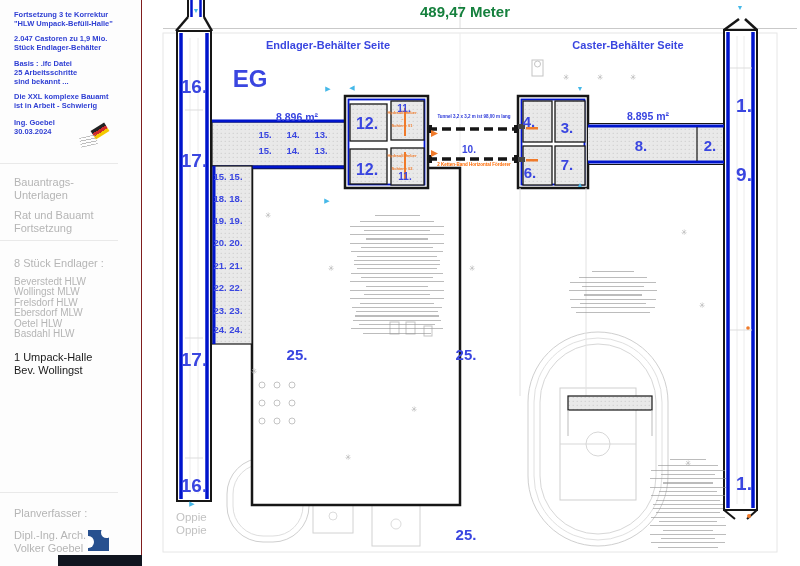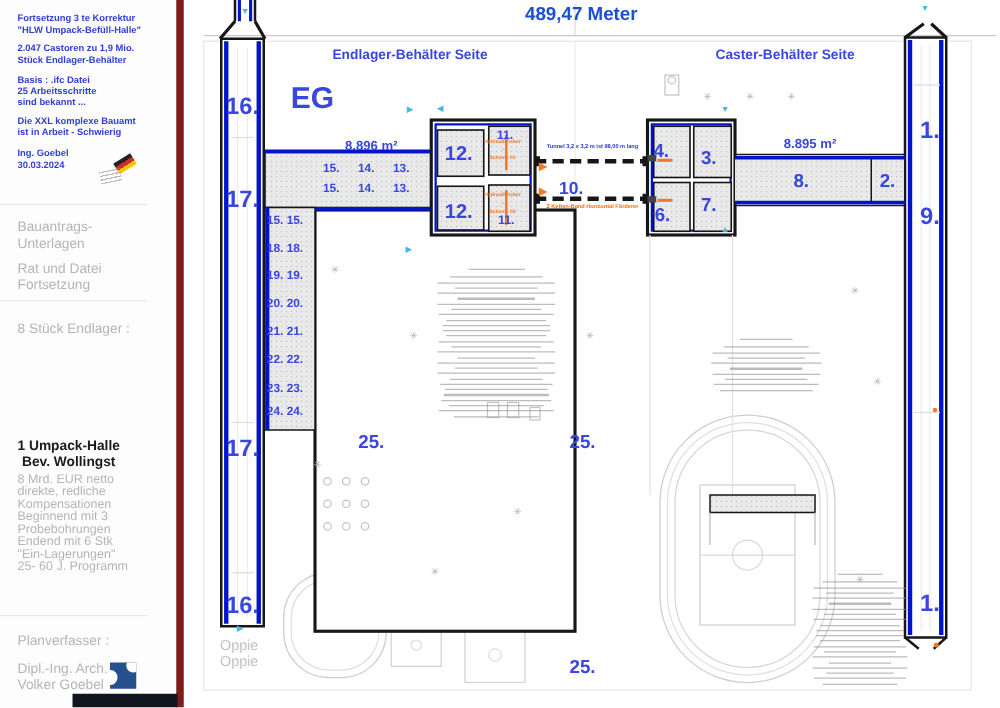--- a/index.html
+++ b/index.html
@@ -2,42 +2,42 @@
 <html><head>
 <meta charset="utf-8">
 <style>
   html,body{margin:0;padding:0;}
   body{width:800px;height:566px;overflow:hidden;background:#fff;
        font-family:"Liberation Sans",sans-serif;position:relative;}
   .stage{position:absolute;inset:0;width:800px;height:566px;background:#fff;}
 
   
   .sidebar{position:absolute;left:0;top:0;width:141px;height:566px;background:#fdfdfd;
-           border-right:6px solid #7f1d1d;}
+           border-right:1px solid #7f1d1d;}
   .sb{position:absolute;left:14px;white-space:nowrap;}
   .sb.blue{color:#2f3fd3;font-weight:bold;font-size:7.5px;line-height:9px;}
   .sb.gray{color:#b5b5b5;font-size:11px;line-height:13px;}
   .sb.graysm{color:#b5b5b5;font-size:10px;line-height:10px;}
   .sb.list{color:#b5b5b5;font-size:10px;line-height:10.4px;}
-  .sb.black{color:#1a1a1a;font-weight:bold;font-size:11px;line-height:13px;text-align:center;}
+  .sb.black{color:#1a1a1a;font-weight:normal;font-size:11px;line-height:13px;}
   .sb-sep{position:absolute;left:0;width:118px;height:1px;background:#e9e9e9;}
 
   .flag{position:absolute;left:92px;top:126px;width:16px;height:10px;transform:rotate(-32deg);
         background:linear-gradient(180deg,#222 0 33%,#cf2b2b 33% 66%,#f4c900 66% 100%);}
   .flag-scribble{position:absolute;left:80px;top:136px;width:17px;height:10px;opacity:.65;
         transform:rotate(-12deg);
         background:repeating-linear-gradient(0deg,#9a9a9a 0 1px,transparent 1px 3px);}
   .logo{position:absolute;left:88px;top:530px;width:21px;height:21px;background:#27508f;overflow:hidden;}
   .logo span.c1{position:absolute;right:-3px;top:-3px;width:11px;height:11px;background:#fff;border-radius:50%;}
   .logo span.c2{position:absolute;left:-5px;top:6px;width:11px;height:12px;background:#fff;border-radius:50%;}
   .bottom-bar{position:absolute;left:58px;top:555px;width:84px;height:11px;background:#10151f;}
 
   
   .plan-title{position:absolute;left:390px;top:3px;width:150px;text-align:center;
-              color:#1d4ed8;font-weight:bold;font-size:15px;}
+              color:#15803d;font-weight:bold;font-size:15px;}
   .lbl{position:absolute;transform:translate(-50%,-50%);color:#3a46e0;font-weight:bold;
        white-space:nowrap;line-height:1;}
   .tree{position:absolute;transform:translate(-50%,-50%);color:#b4b4b4;font-size:8px;line-height:1;}
   .marker{position:absolute;transform:translate(-50%,-50%);color:#45b8e8;font-size:7px;line-height:1;}
 
   .ann{position:absolute;text-align:center;font-weight:bold;white-space:nowrap;}
   .ann.tunnel{left:428px;top:114px;width:92px;font-size:4.5px;color:#2936d8;}
   .ann.conveyor{left:424px;top:162px;width:100px;font-size:4.5px;color:#ff6a00;}
   .rail{position:absolute;width:42px;text-align:center;font-size:4px;line-height:1.6;
         color:#f07a2a;font-weight:bold;}
@@ -241,40 +241,38 @@
 
     <span class="flag"></span>
     <span class="flag-scribble"></span>
 
     <div class="sb-sep" style="top:163px"></div>
     <div class="sb gray" style="top:176px">
         <div>Bauantrags-</div>
         <div>Unterlagen</div>
       </div>
     <div class="sb gray" style="top:209px">
-        <div>Rat und Datei</div>
+        <div>Rat und Bauamt</div>
         <div>Fortsetzung</div>
       </div>
     <div class="sb-sep" style="top:240px"></div>
 
     <div class="sb gray" style="top:257px">8 Stück Endlager :</div>
+    <div class="sb list" style="top:277px">
+        <div>Beverstedt HLW</div>
+        <div>Wollingst MLW</div>
+        <div>Frelsdorf HLW</div>
+        <div>Ebersdorf MLW</div>
+        <div>Oetel HLW</div>
+        <div>Basdahl HLW</div>
+      </div>
 
     <div class="sb black" style="top:351px">
         <div>1 Umpack-Halle</div>
         <div>Bev. Wollingst</div>
-      </div>
-    <div class="sb graysm" style="top:379px">
-        <div>8 Mrd. EUR netto</div>
-        <div>direkte, redliche</div>
-        <div>Kompensationen</div>
-        <div>Beginnend mit 3</div>
-        <div>Probebohrungen</div>
-        <div>Endend mit 6 Stk</div>
-        <div>"Ein-Lagerungen"</div>
-        <div>25- 60 J. Programm</div>
       </div>
 
     <div class="sb-sep" style="top:492px"></div>
     <div class="sb gray" style="top:507px">Planverfasser :</div>
     <div class="sb gray" style="top:529px">
         <div>Dipl.-Ing. Arch.</div>
         <div>Volker Goebel</div>
       </div>
 
     <span class="logo">
@@ -301,21 +299,21 @@
       <div class="lbl" style="left: 710px; top: 145px; font-size: 15px;">2.</div>
       <div class="lbl" style="left: 641px; top: 145px; font-size: 15px;">8.</div>
       <div class="lbl" style="left: 529px; top: 121px; font-size: 15px;">4.</div>
       <div class="lbl" style="left: 567px; top: 127px; font-size: 15px;">3.</div>
       <div class="lbl" style="left: 530px; top: 172px; font-size: 15px;">6.</div>
       <div class="lbl" style="left: 567px; top: 164px; font-size: 15px;">7.</div>
       <div class="lbl" style="left: 367px; top: 124px; font-size: 16px;">12.</div>
       <div class="lbl" style="left: 367px; top: 170px; font-size: 16px;">12.</div>
       <div class="lbl" style="left: 404px; top: 109px; font-size: 10px;">11.</div>
       <div class="lbl" style="left: 405px; top: 177px; font-size: 10px;">11.</div>
-      <div class="lbl" style="left: 457px; top: 150px; font-size: 14px;">10.</div>
+      <div class="lbl" style="left: 469px; top: 150px; font-size: 10px;">10.</div>
       <div class="lbl" style="left: 265px; top: 135px; font-size: 9.5px;">15.</div>
       <div class="lbl" style="left: 293px; top: 135px; font-size: 9.5px;">14.</div>
       <div class="lbl" style="left: 321px; top: 135px; font-size: 9.5px;">13.</div>
       <div class="lbl" style="left: 265px; top: 151px; font-size: 9.5px;">15.</div>
       <div class="lbl" style="left: 293px; top: 151px; font-size: 9.5px;">14.</div>
       <div class="lbl" style="left: 321px; top: 151px; font-size: 9.5px;">13.</div>
       <div class="lbl" style="left: 228px; top: 177px; font-size: 9.5px;">15. 15.</div>
       <div class="lbl" style="left: 228px; top: 199px; font-size: 9.5px; text-align: right;">18. 18.</div>
       <div class="lbl" style="left: 228px; top: 221px; font-size: 9.5px;">19. 19.</div>
       <div class="lbl" style="left: 228px; top: 243px; font-size: 9.5px;">20. 20.</div>

